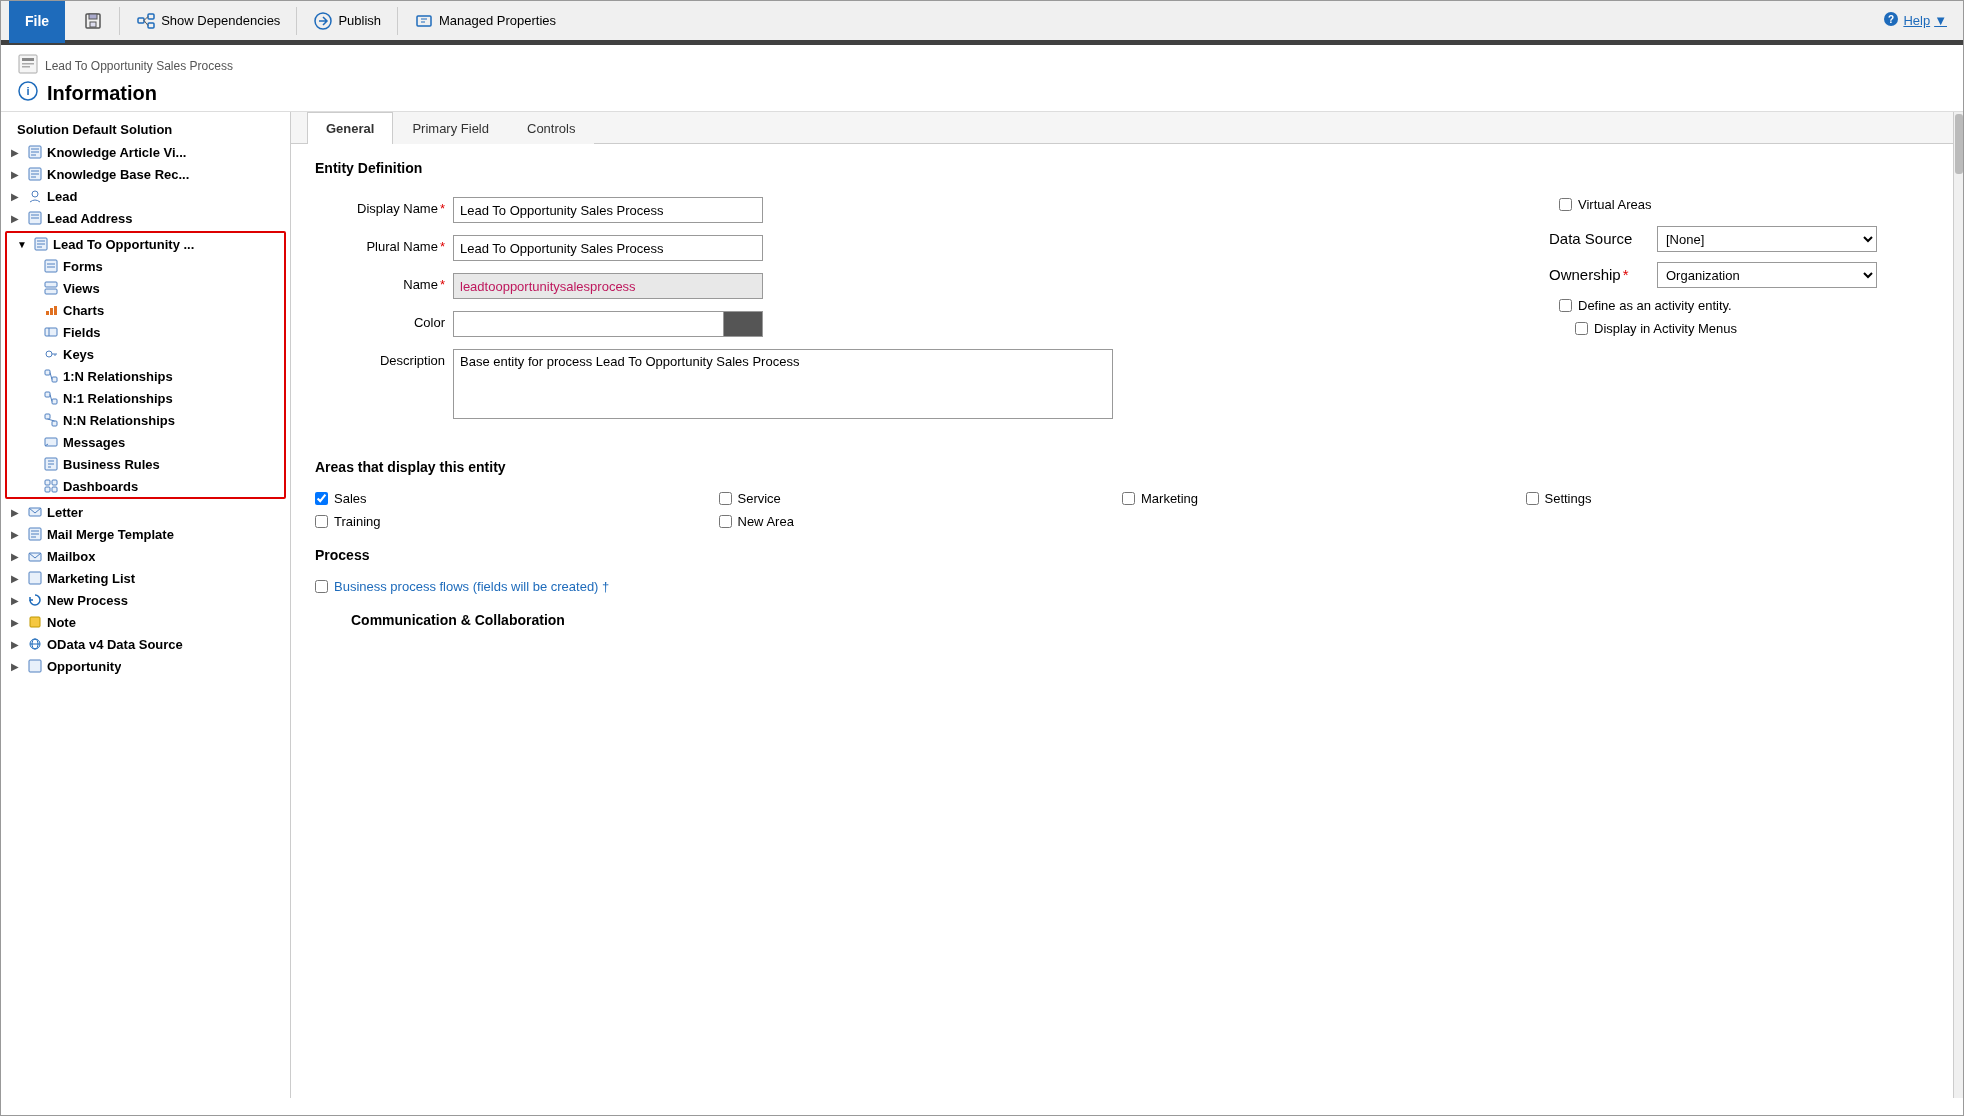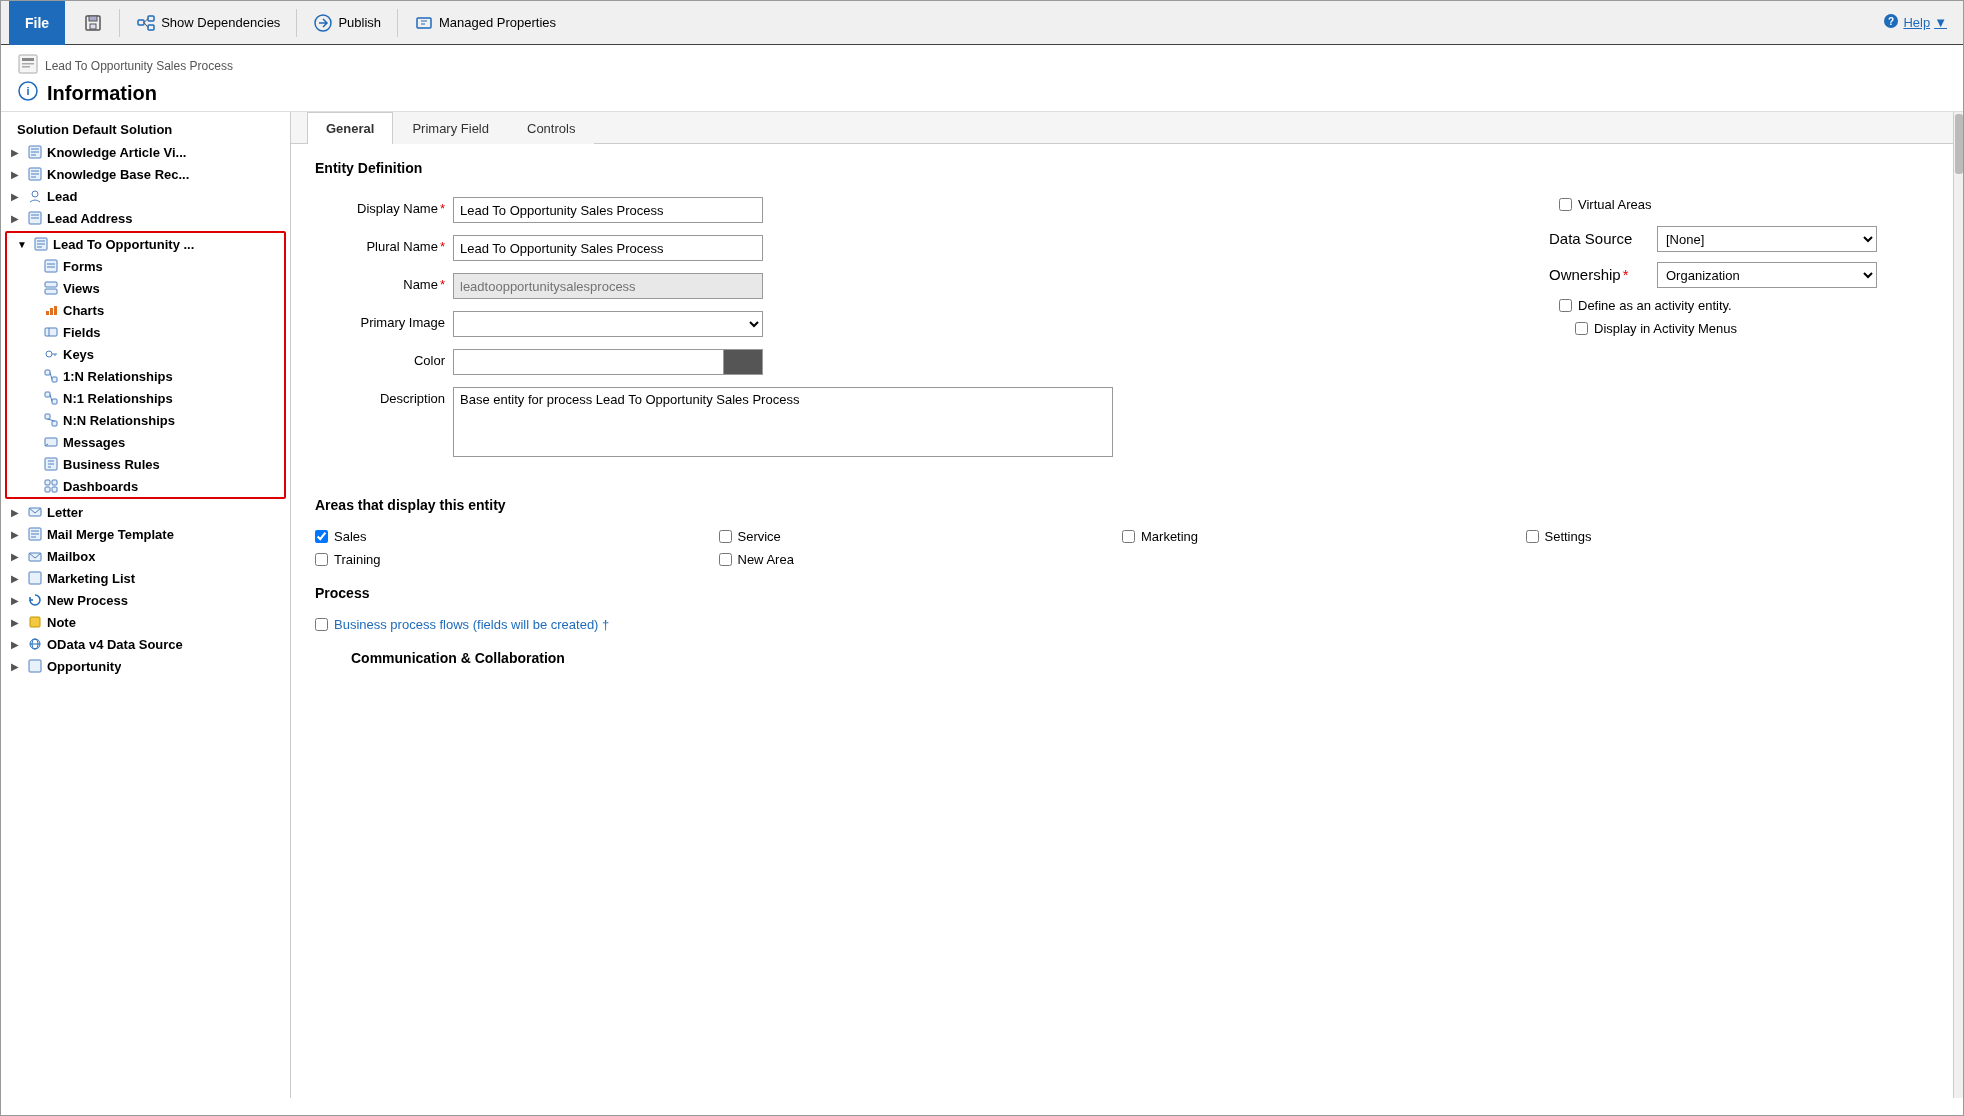--- a/index.html
+++ b/index.html
@@ -4,21 +4,21 @@
   <style>
     * { box-sizing: border-box; margin: 0; padding: 0; }
     body { font-family: 'Segoe UI', Arial, sans-serif; font-size: 13px; background: #fff; color: #000; }
 
     
     .toolbar {
       display: flex;
       align-items: center;
       height: 44px;
       background: #f0f0f0;
-      border-bottom: 1px solid #404040;
+      border-bottom: 5px solid #404040;
       padding: 0 8px;
       gap: 0;
     }
     .toolbar-file-btn {
       background: #1e6bbb;
       color: #fff;
       font-weight: bold;
       font-size: 14px;
       padding: 8px 16px;
       border: none;
@@ -214,21 +214,21 @@
     .form-input {
       width: 310px;
       height: 26px;
       border: 1px solid #999;
       padding: 2px 6px;
       font-size: 13px;
       font-family: inherit;
     }
     .form-input.readonly {
       background: #e8e8e8;
-      color: #737373;
+      color: #be185d;
     }
     .form-select {
       width: 310px;
       height: 26px;
       border: 1px solid #999;
       padding: 2px 4px;
       font-size: 13px;
       font-family: inherit;
       background: #fff;
     }
@@ -735,26 +735,20 @@
               </div>
               <input class="form-input" type="text" value="Lead To Opportunity Sales Process" style="">
             </div>
             <div class="form-row">
               <div class="form-label">
                 <span>Name</span><span class="required-star">*</span>
               </div>
               <input class="form-input readonly" type="text" readonly="" value="leadtoopportunitysalesprocess" style="">
             </div>
             <div class="form-row">
-              <div class="form-label">Primary Image</div>
-              <select class="form-select">
-                <option value=""></option>
-              </select>
-            </div>
-            <div class="form-row">
               <div class="form-label">Color</div>
               <div class="color-row">
                 <input class="color-input" type="text" style="">
                 <div class="color-swatch"></div>
               </div>
             </div>
             <div class="description-row">
               <div class="form-label" style="padding-top:4px;">Description</div>
               <textarea class="form-textarea" style="">Base entity for process Lead To Opportunity Sales Process</textarea>
             </div>

